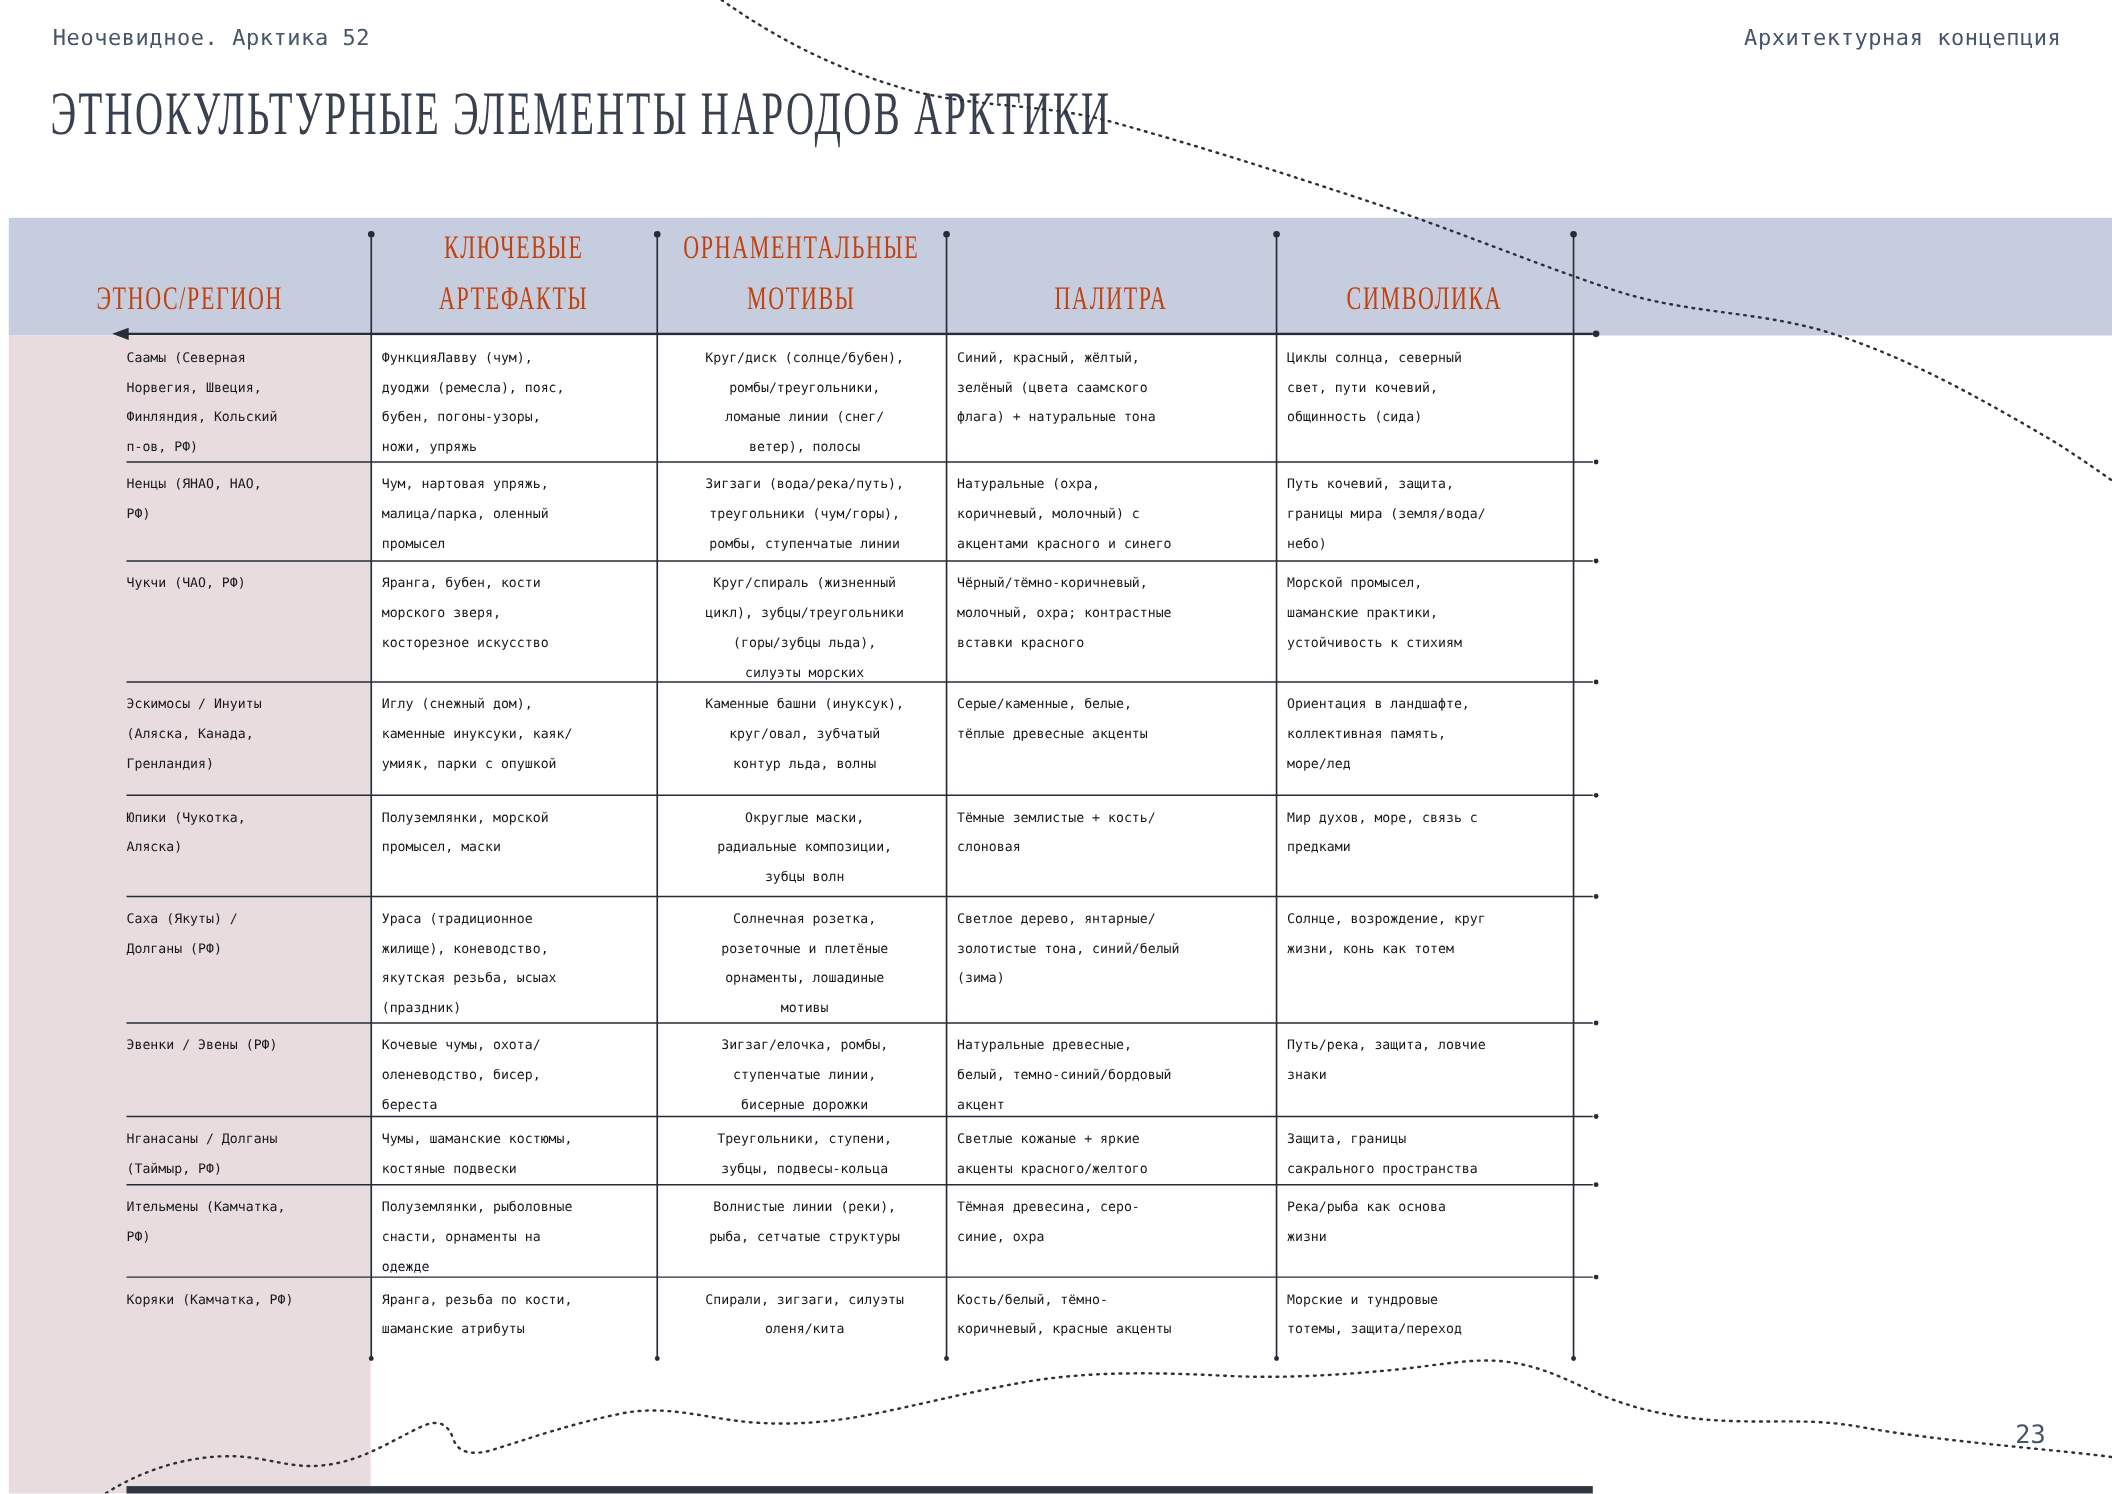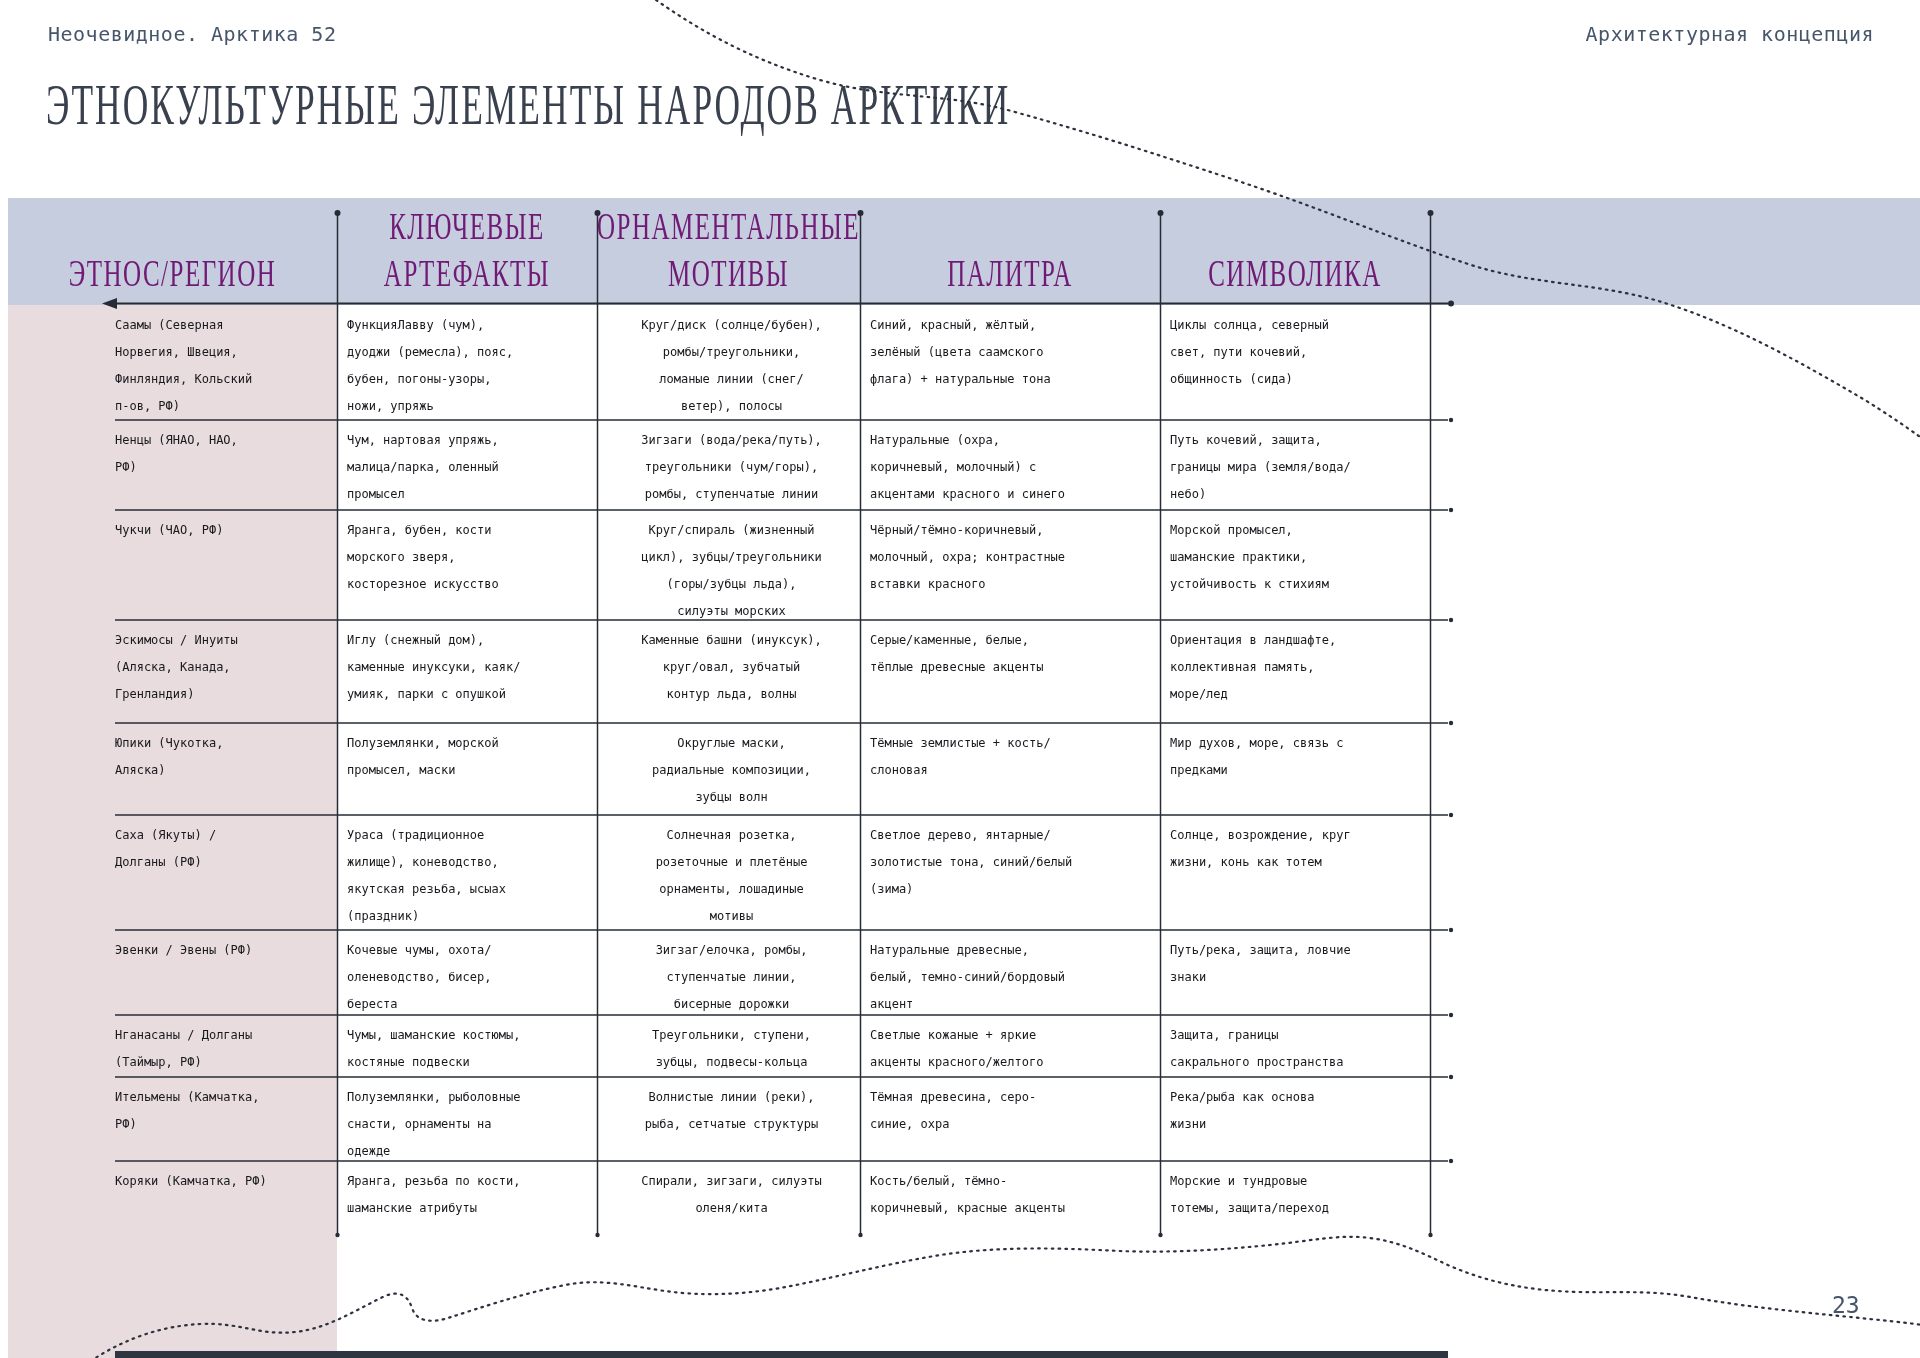--- a/index.html
+++ b/index.html
@@ -9,22 +9,22 @@
   .top-label.left{left:48px;}
   .top-label.right{right:46px;}
   .main-title{position:absolute;left:46px;top:74px;margin:0;font-family:"Liberation Serif", serif;
         font-weight:400;font-size:34px;letter-spacing:2px;color:#3a414e;white-space:nowrap;
         transform:scale(1.04,1.65);transform-origin:left top;}
   .band{position:absolute;left:8px;top:198px;width:1912px;height:107px;background:#c5cdde;}
   .pinkcol{position:absolute;left:8px;top:305px;width:329px;height:1053px;background:#e9dcdf;}
   .decor{position:absolute;left:0;top:0;width:1920px;height:1358px;pointer-events:none;z-index:3;}
   .thead{position:absolute;left:8px;top:198px;width:1422px;height:107px;display:flex;z-index:2;}
   .th{box-sizing:border-box;display:flex;align-items:flex-end;justify-content:center;
-      padding-bottom:9px;font-family:"Liberation Serif", serif;font-size:25px;letter-spacing:1.5px;
-      color:#701a75;text-align:center;}
+      padding-bottom:9px;font-family:"Liberation Serif", serif;font-size:20px;letter-spacing:1.5px;
+      color:#c2410c;text-align:center;}
   .th .stretch{display:inline-block;transform:scale(1,1.5);transform-origin:center bottom;
       white-space:pre-line;line-height:31px;}
   .row{position:absolute;left:8px;width:1422px;display:flex;z-index:2;}
   .td{box-sizing:border-box;padding:7px 4px 0 10px;font-size:12px;line-height:27px;
       white-space:pre-line;color:#17191d;overflow:visible;}
   .c1{width:329px;justify-content:center;} .c2{width:260px;} .c3{width:263px;text-align:center;} .c4{width:300px;} .c5{width:270px;}
   .td.c1{padding-left:107px;}
   .pagenum{position:absolute;left:1832px;top:1292px;font-size:23px;color:#46556a;z-index:4;}
   .bottom-bar{position:absolute;left:115px;top:1351px;width:1333px;height:7px;background:#2e3642;z-index:2;}
 </style>

